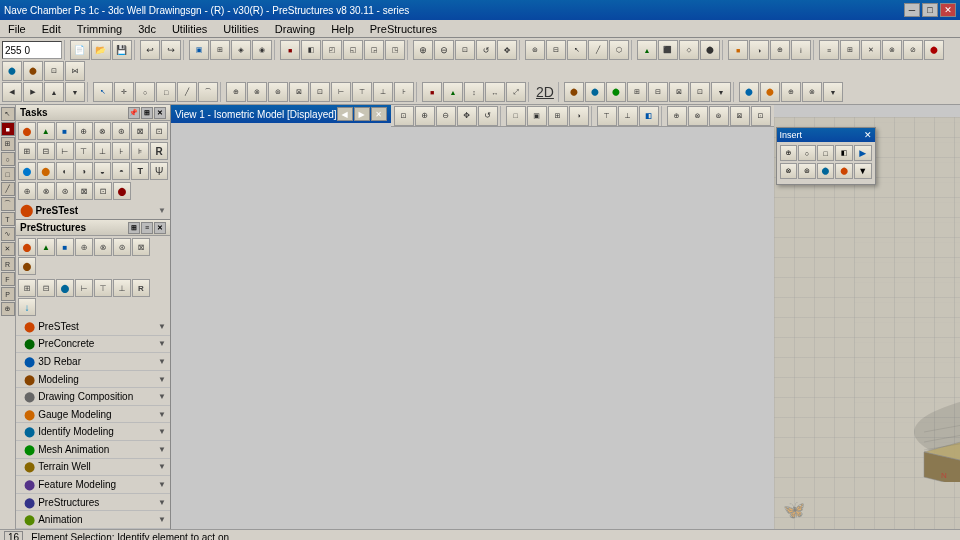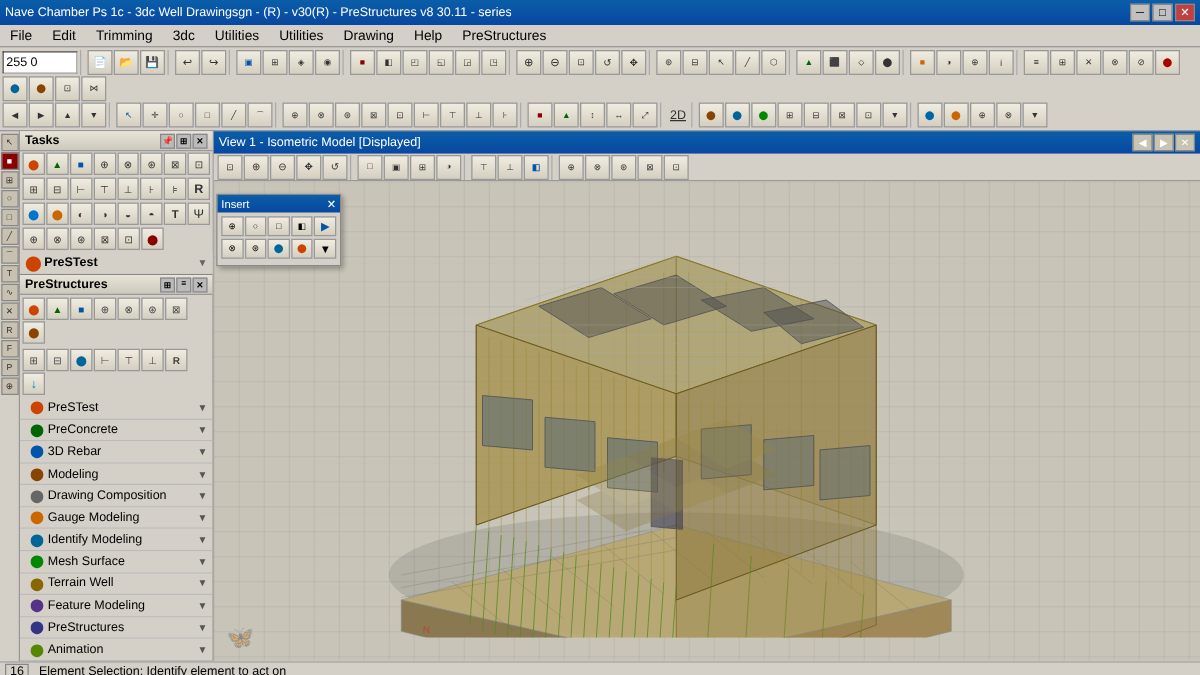--- a/index.html
+++ b/index.html
@@ -251,21 +251,21 @@
     }
     .subpanel-arrow {
       font-size: 8px;
       color: #555;
     }
 
     
     #view-area {
       flex: 1;
       display: flex;
-      flex-direction: column;
+      flex-direction: row;
       background: #c8c8c8;
     }
     #view-titlebar {
       height: 18px;
       background: linear-gradient(to bottom, #0a5ea8, #0847a0);
       color: white;
       font-size: 10px;
       display: flex;
       align-items: center;
       padding: 0 4px;
@@ -278,20 +278,21 @@
       display: flex;
       align-items: center;
       padding: 1px 3px;
       gap: 1px;
     }
     #view-canvas {
       flex: 1;
       background: #c8c4b8;
       position: relative;
       overflow: hidden;
+      margin-top: 12px;
     }
 
     
     #view-canvas::before {
       content: '';
       position: absolute;
       top: 0; left: 0; right: 0; bottom: 0;
       background-image:
         linear-gradient(to right, rgba(160,160,160,0.3) 1px, transparent 1px),
         linear-gradient(to bottom, rgba(160,160,160,0.3) 1px, transparent 1px);
@@ -482,21 +483,21 @@
     <div class="tb-btn" style="font-size:7px;">⊤</div>
     <div class="tb-btn" style="font-size:7px;">⊥</div>
     <div class="tb-btn" style="font-size:7px;">⊦</div>
     <div class="tb-separator"></div>
     <div class="tb-btn" style="font-size:7px; color:#880000;">■</div>
     <div class="tb-btn" style="font-size:7px; color:#006600;">▲</div>
     <div class="tb-btn" style="font-size:7px;">↕</div>
     <div class="tb-btn" style="font-size:7px;">↔</div>
     <div class="tb-btn" style="font-size:7px;">⤢</div>
     <div class="tb-separator"></div>
-    <span style="font-size:10px; color:#333; margin:0 2px;text-decoration:underline;">2D</span>
+    <span style="font-size:14px; color:#333; margin:0 2px;text-decoration:underline;">2D</span>
     <div class="tb-separator"></div>
     <div class="tb-btn" style="font-size:7px; color:#884400;">⬤</div>
     <div class="tb-btn" style="font-size:7px; color:#006699;">⬤</div>
     <div class="tb-btn" style="font-size:7px; color:#008800;">⬤</div>
     <div class="tb-btn" style="font-size:7px;">⊞</div>
     <div class="tb-btn" style="font-size:7px;">⊟</div>
     <div class="tb-btn" style="font-size:7px;">⊠</div>
     <div class="tb-btn" style="font-size:7px;">⊡</div>
     <div class="tb-btn" style="font-size:7px;">▼</div>
     <div class="tb-separator"></div>
@@ -664,21 +665,21 @@
         <div class="subpanel-item">
           <div style="display:flex; align-items:center; gap:3px;">
             <span style="color:#006699; font-size:10px;">⬤</span>
             <span>Identify Modeling</span>
           </div>
           <span class="subpanel-arrow">▼</span>
         </div>
         <div class="subpanel-item">
           <div style="display:flex; align-items:center; gap:3px;">
             <span style="color:#008800; font-size:10px;">⬤</span>
-            <span>Mesh Surface</span>
+            <span>Mesh Animation</span>
           </div>
           <span class="subpanel-arrow">▼</span>
         </div>
         <div class="subpanel-item">
           <div style="display:flex; align-items:center; gap:3px;">
             <span style="color:#886600; font-size:10px;">⬤</span>
             <span>Terrain Well</span>
           </div>
           <span class="subpanel-arrow">▼</span>
         </div>

